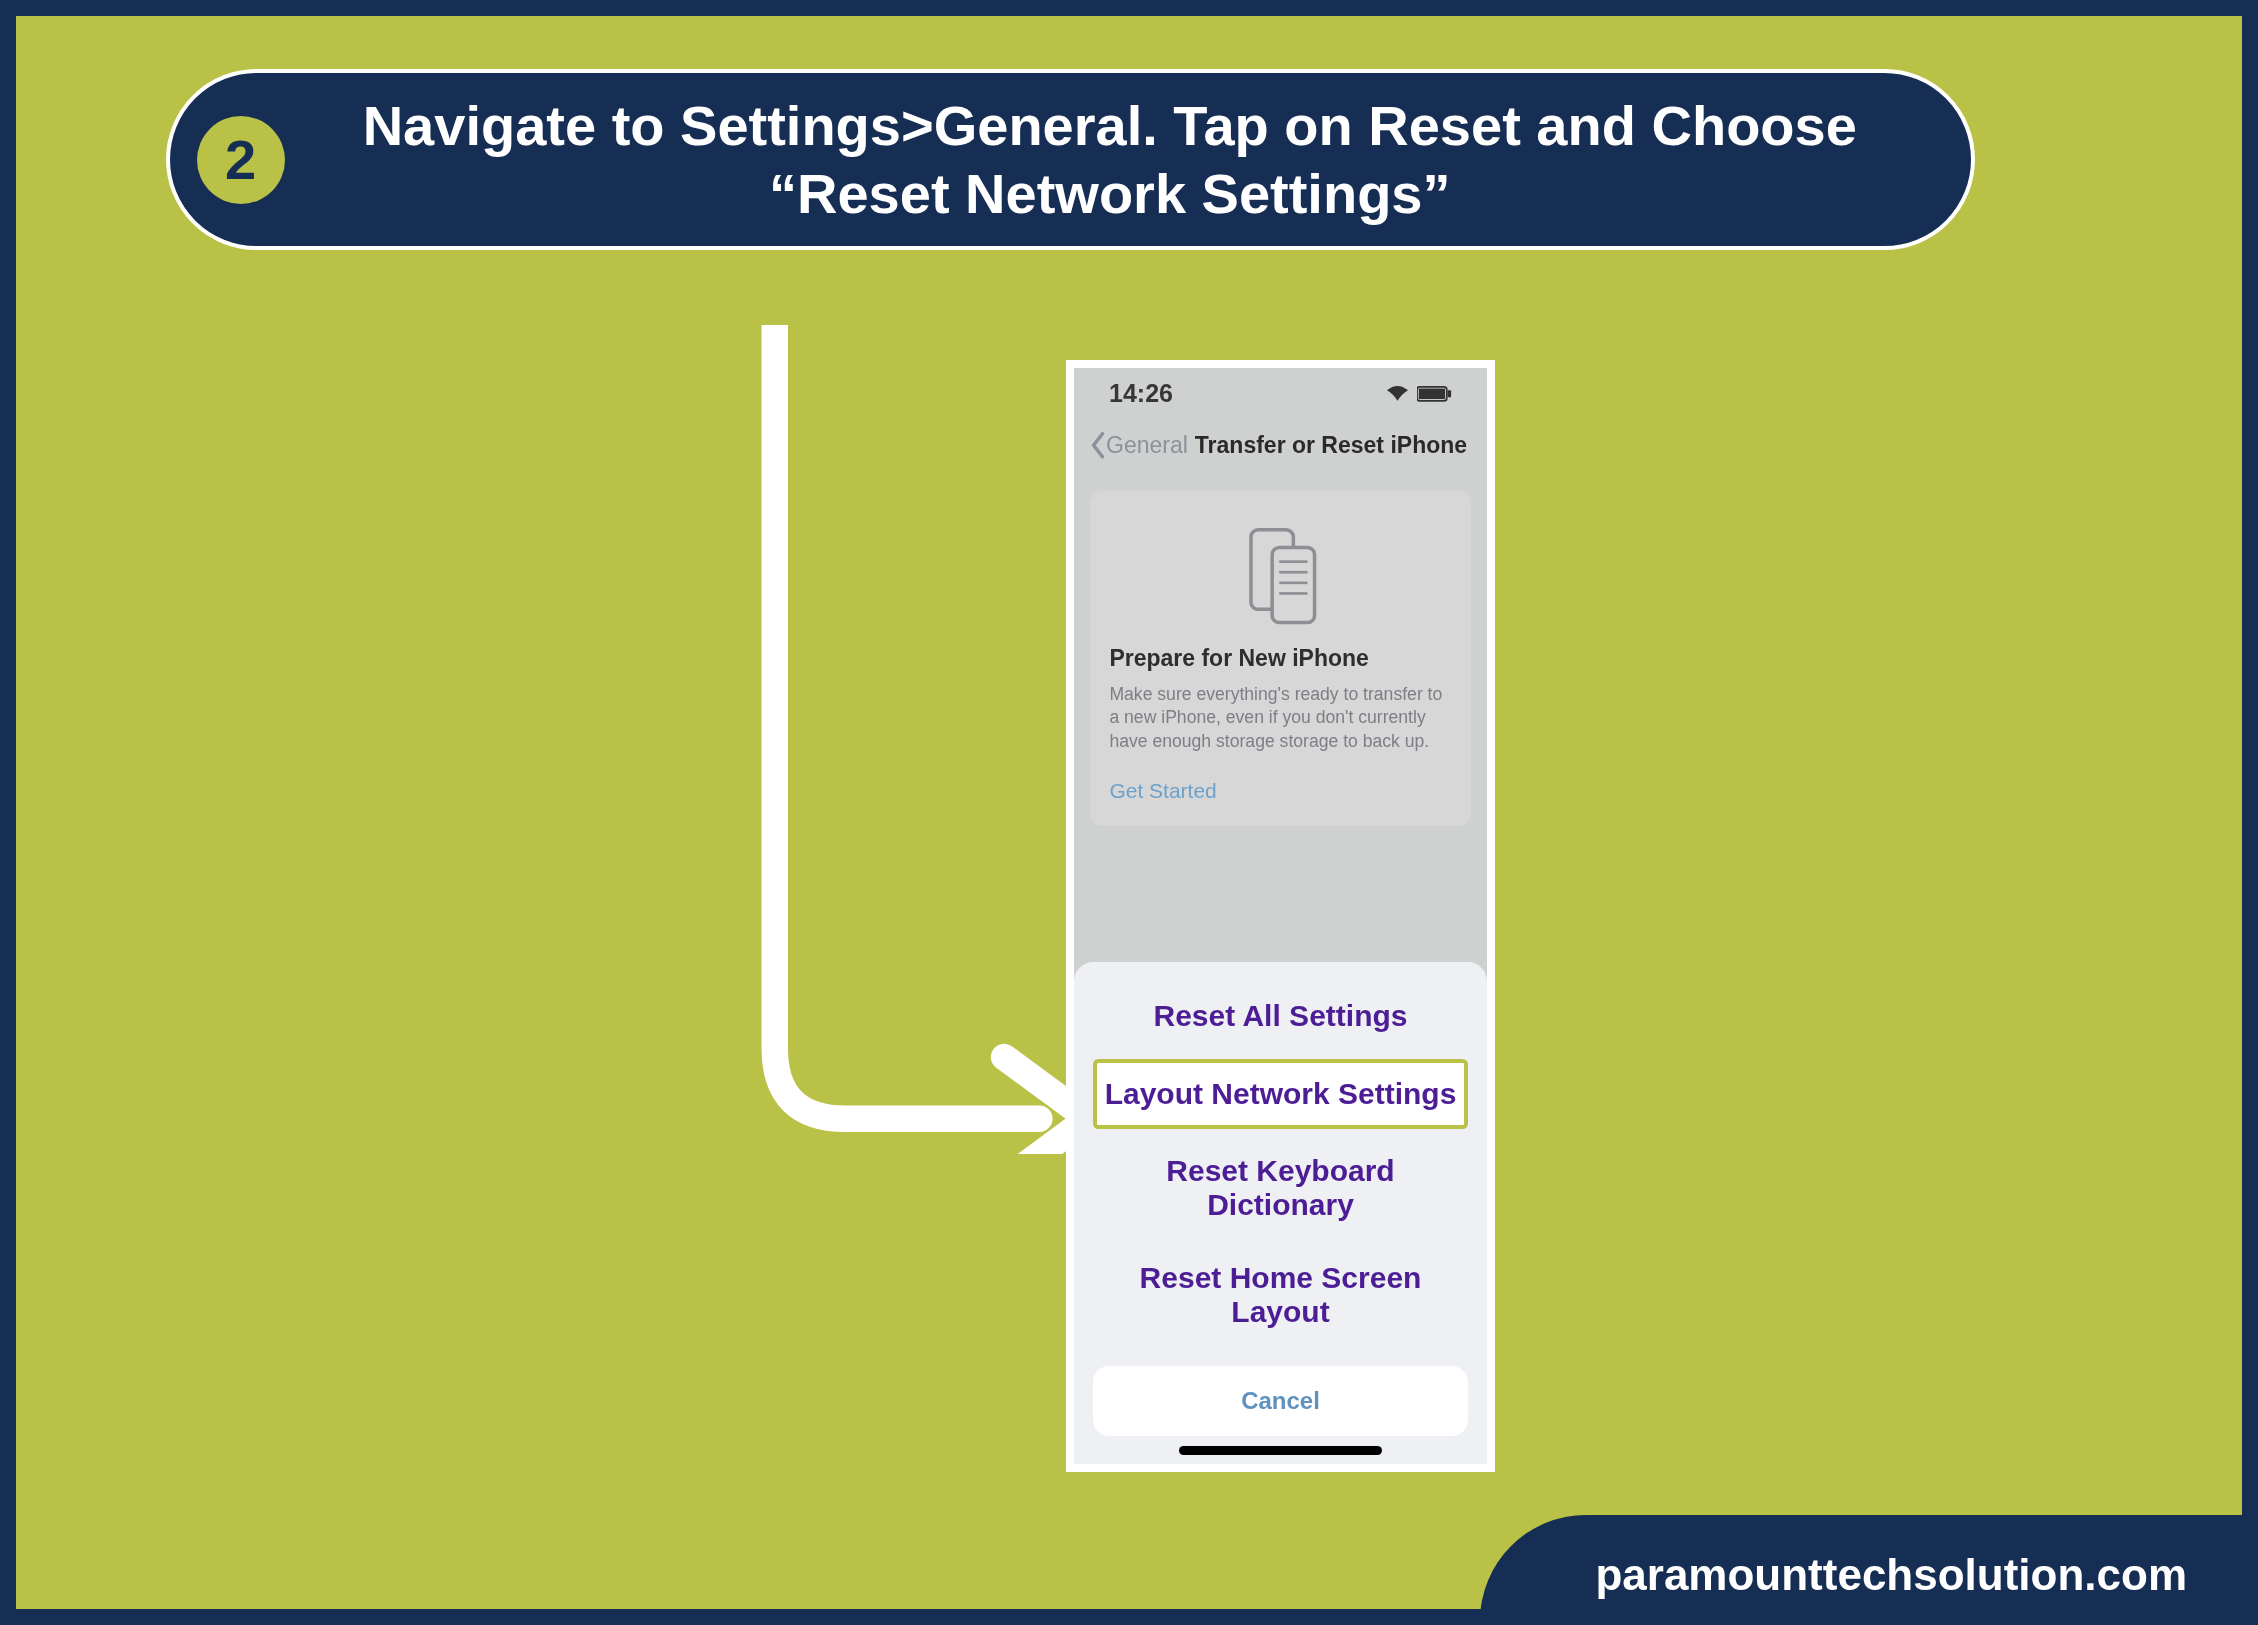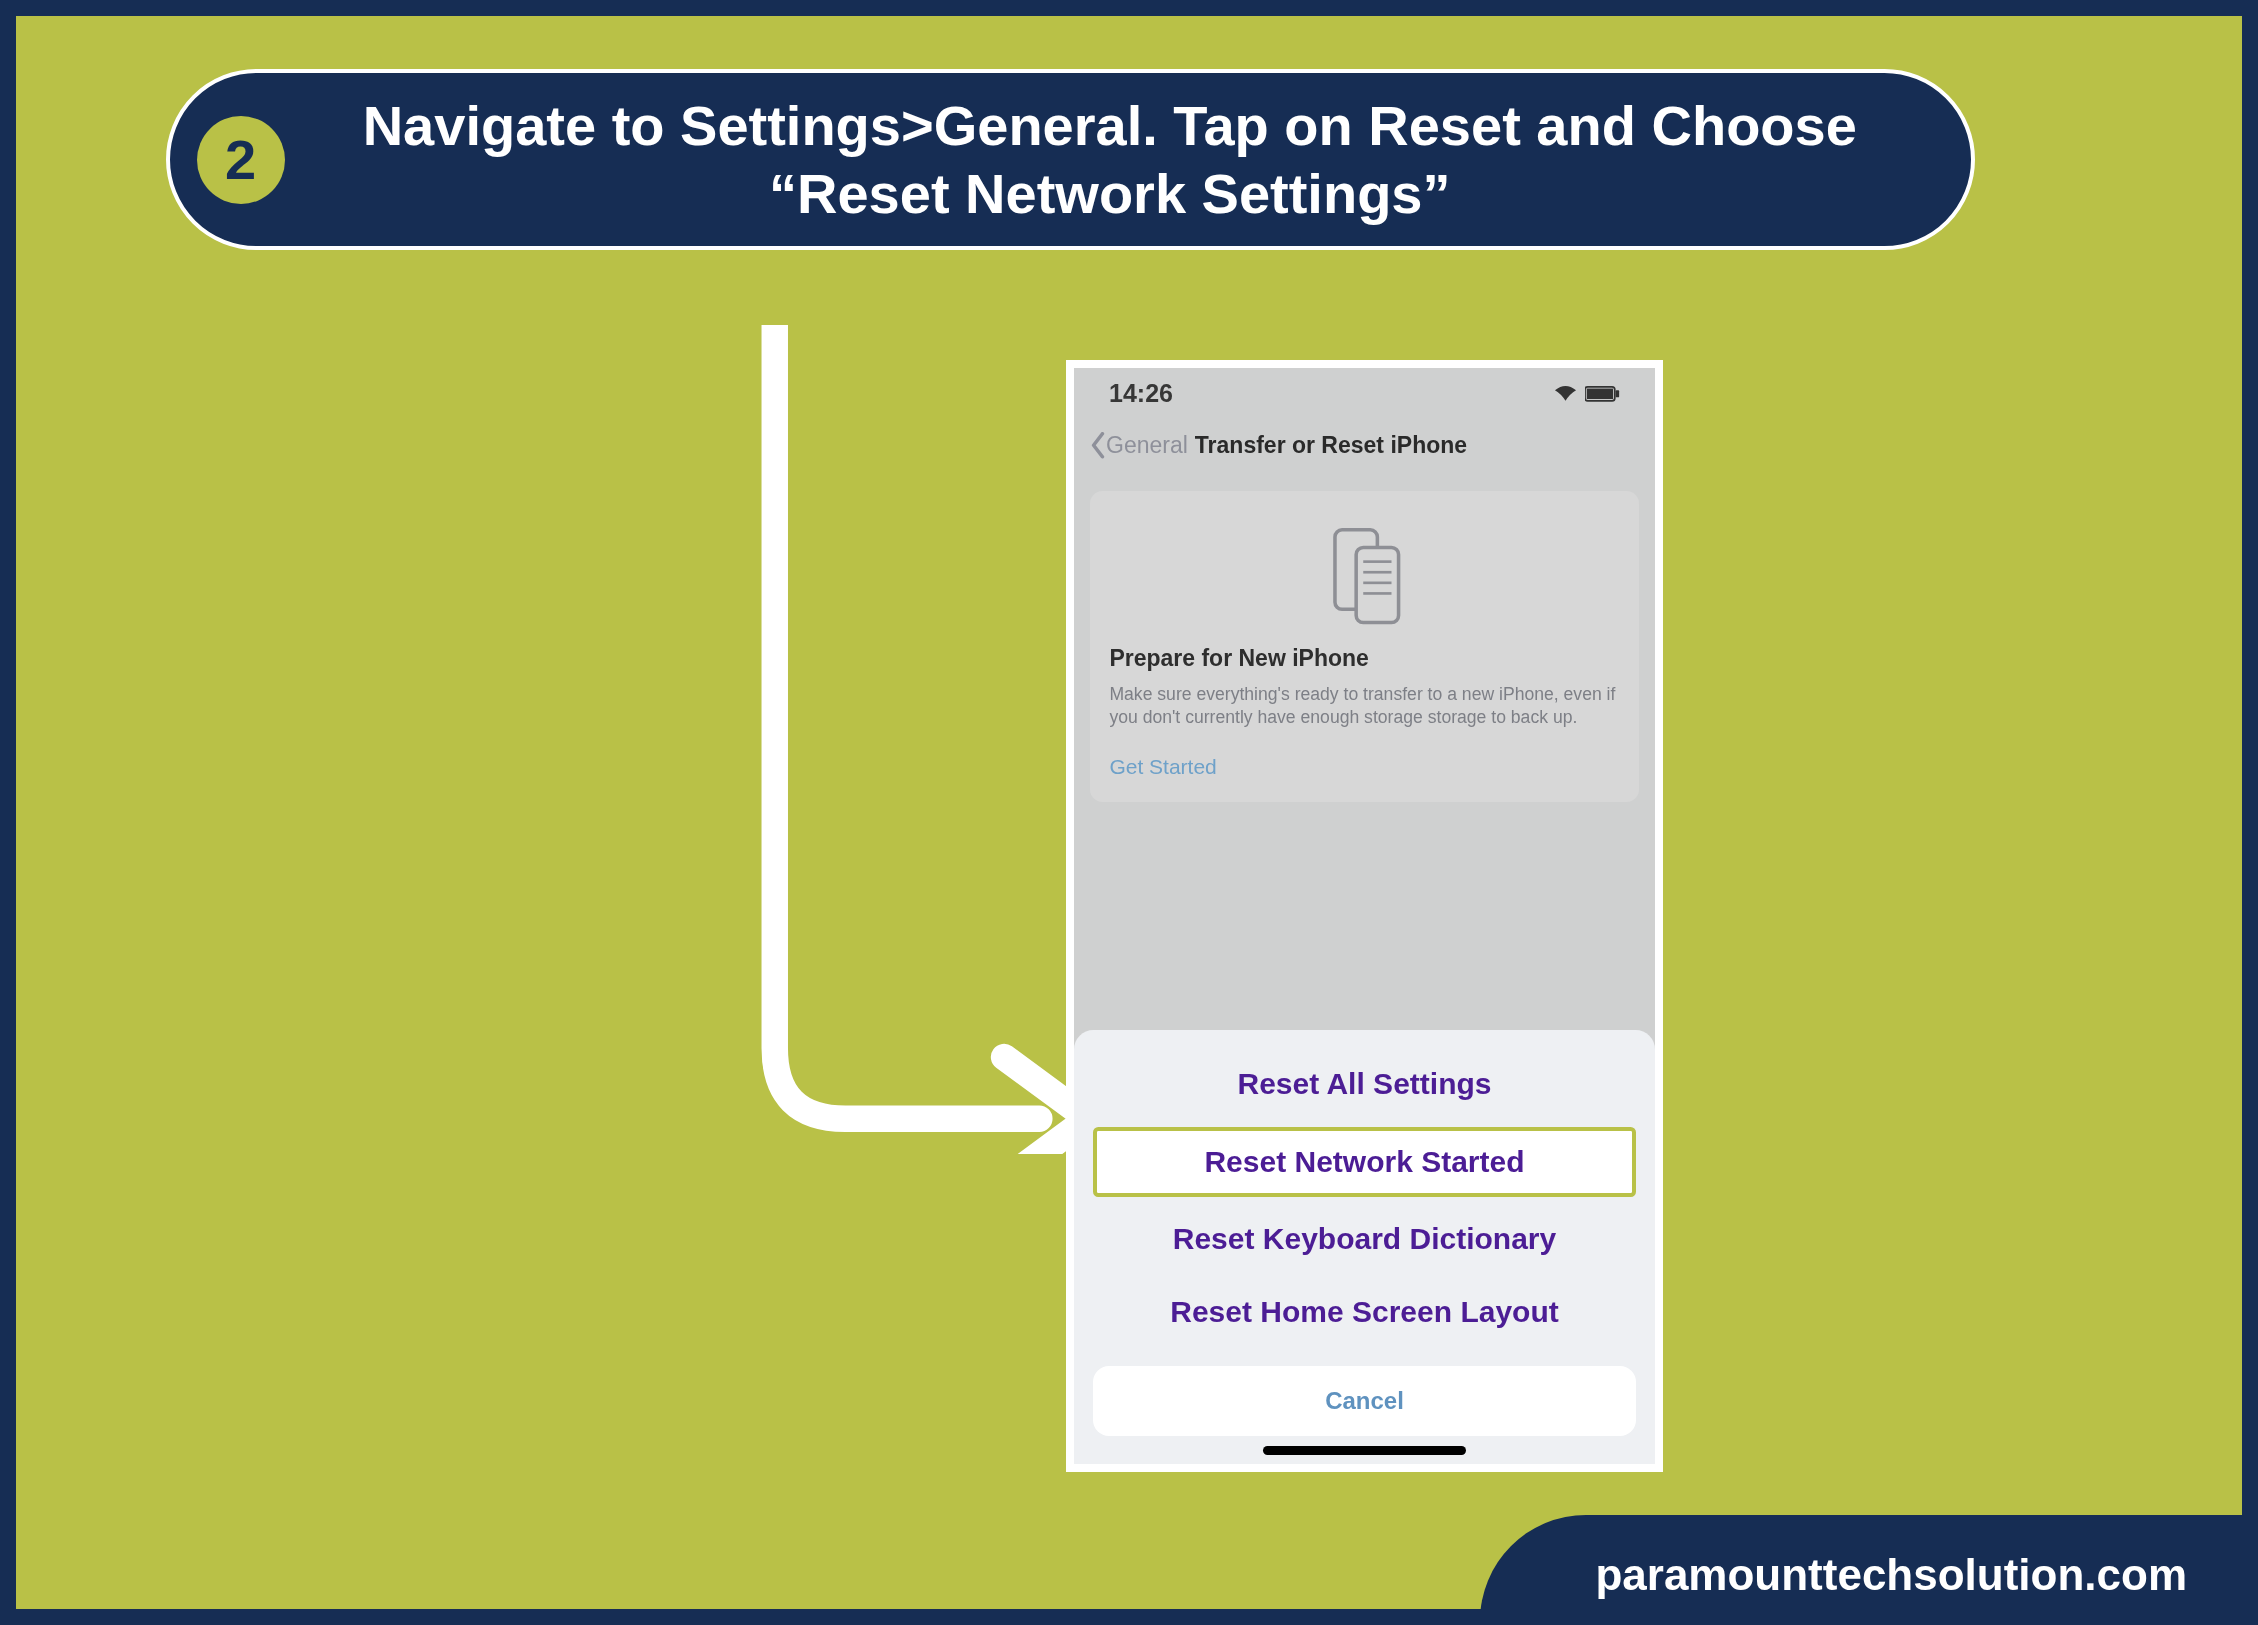--- a/index.html
+++ b/index.html
@@ -60,21 +60,21 @@
     top: 309px;
     left: 732px;
     width: 371px;
     height: 829px;
   }
   
   .phone {
     position: absolute;
     top: 344px;
     left: 1050px;
-    width: 597px;
+    width: 429px;
     height: 1112px;
     background: #cfd0d0;
     border: 8.8px solid #ffffff;
     display: flex;
     flex-direction: column;
     font-family: -apple-system, "Helvetica Neue", Arial, sans-serif;
   }
   .phone-statusbar {
     height: 51px;
     display: flex;
@@ -243,21 +243,21 @@
       </div>
       <div class="prepare-title">Prepare for New iPhone</div>
       <div class="prepare-desc">Make sure everything's ready to transfer to a new iPhone, even if you don't currently have enough storage storage to back up.</div>
       <div class="get-started">Get Started</div>
     </div>
 
     <div class="spacer"></div>
 
     <div class="action-sheet">
       <div class="sheet-item">Reset All Settings</div>
-      <div class="sheet-item highlight">Reset Network Started</div>
+      <div class="sheet-item highlight">Layout Network Settings</div>
       <div class="sheet-item">Reset Keyboard Dictionary</div>
       <div class="sheet-item">Reset Home Screen Layout</div>
       <div class="cancel-btn">Cancel</div>
       <div class="home-indicator"></div>
     </div>
 
   </div>
 
   <div class="footer-tab">paramounttechsolution.com</div>
 

